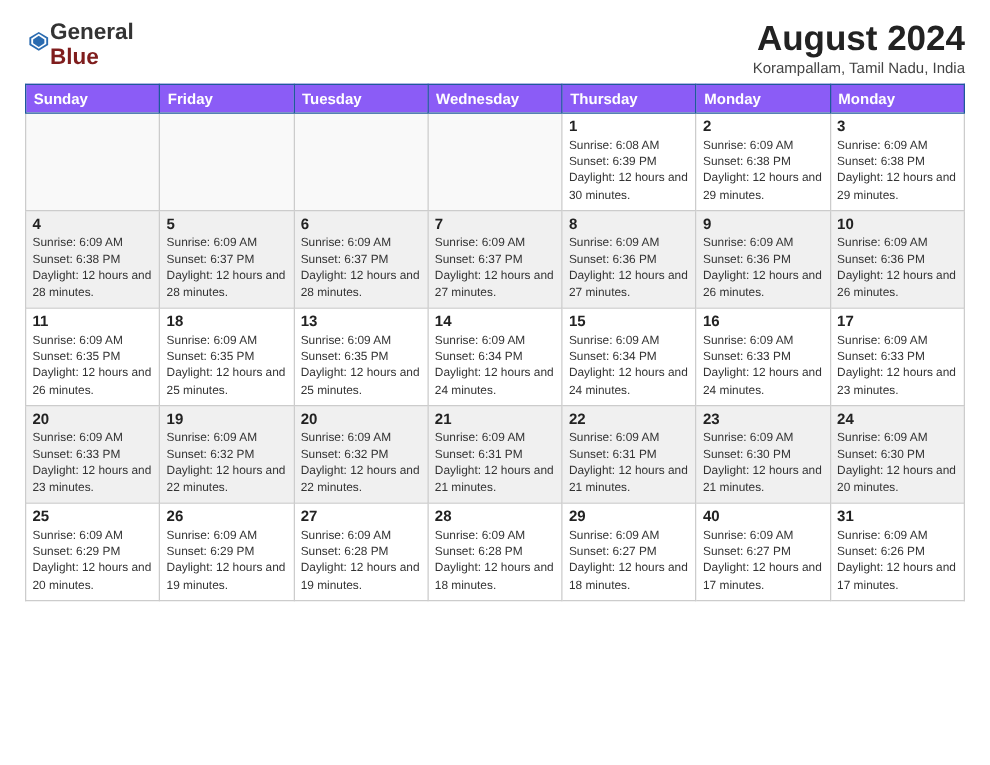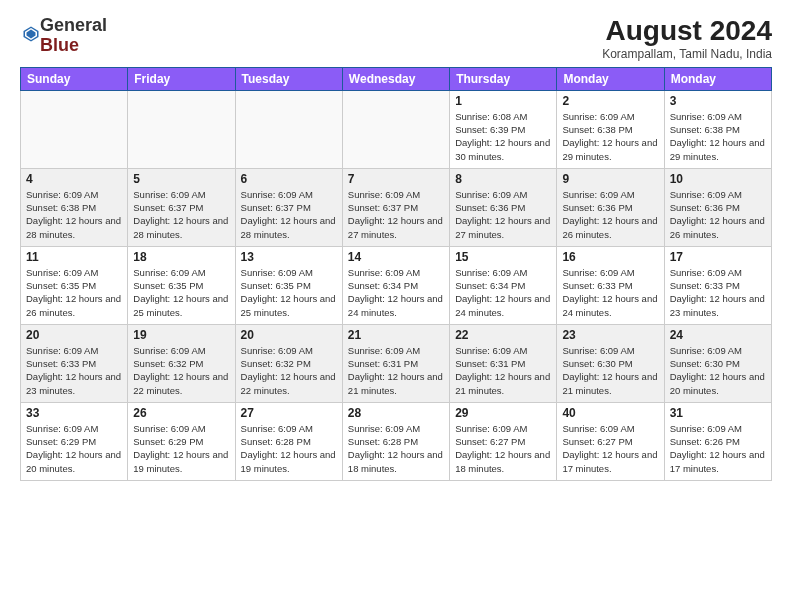--- a/index.html
+++ b/index.html
@@ -305,21 +305,21 @@
           <td class="shaded">
             <span class="day-num">24</span>
             <div class="day-info">Sunrise: 6:09 AM
 Sunset: 6:30 PM
 Daylight: 12 hours
 and 20 minutes.</div>
           </td>
         </tr>
         <tr>
           <td>
-            <span class="day-num">33</span>
+            <span class="day-num">25</span>
             <div class="day-info">Sunrise: 6:09 AM
 Sunset: 6:29 PM
 Daylight: 12 hours
 and 20 minutes.</div>
           </td>
           <td>
             <span class="day-num">26</span>
             <div class="day-info">Sunrise: 6:09 AM
 Sunset: 6:29 PM
 Daylight: 12 hours

